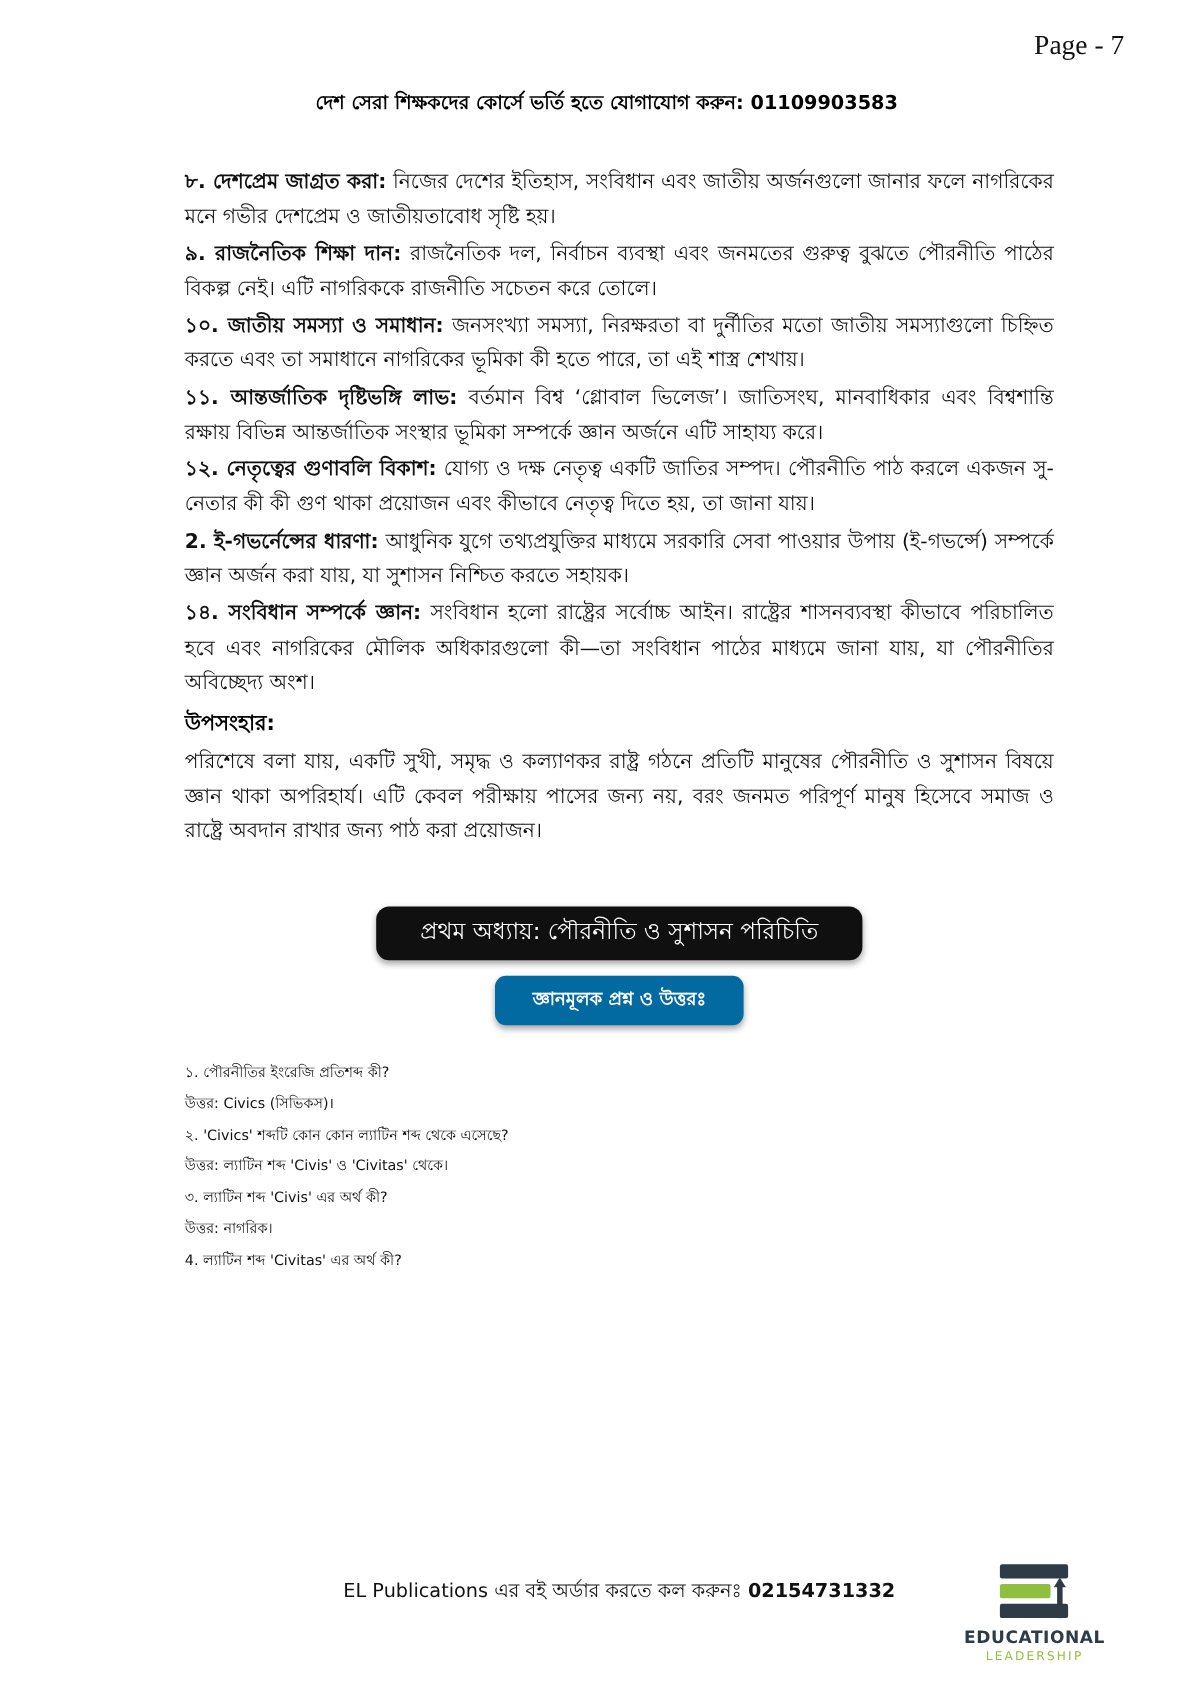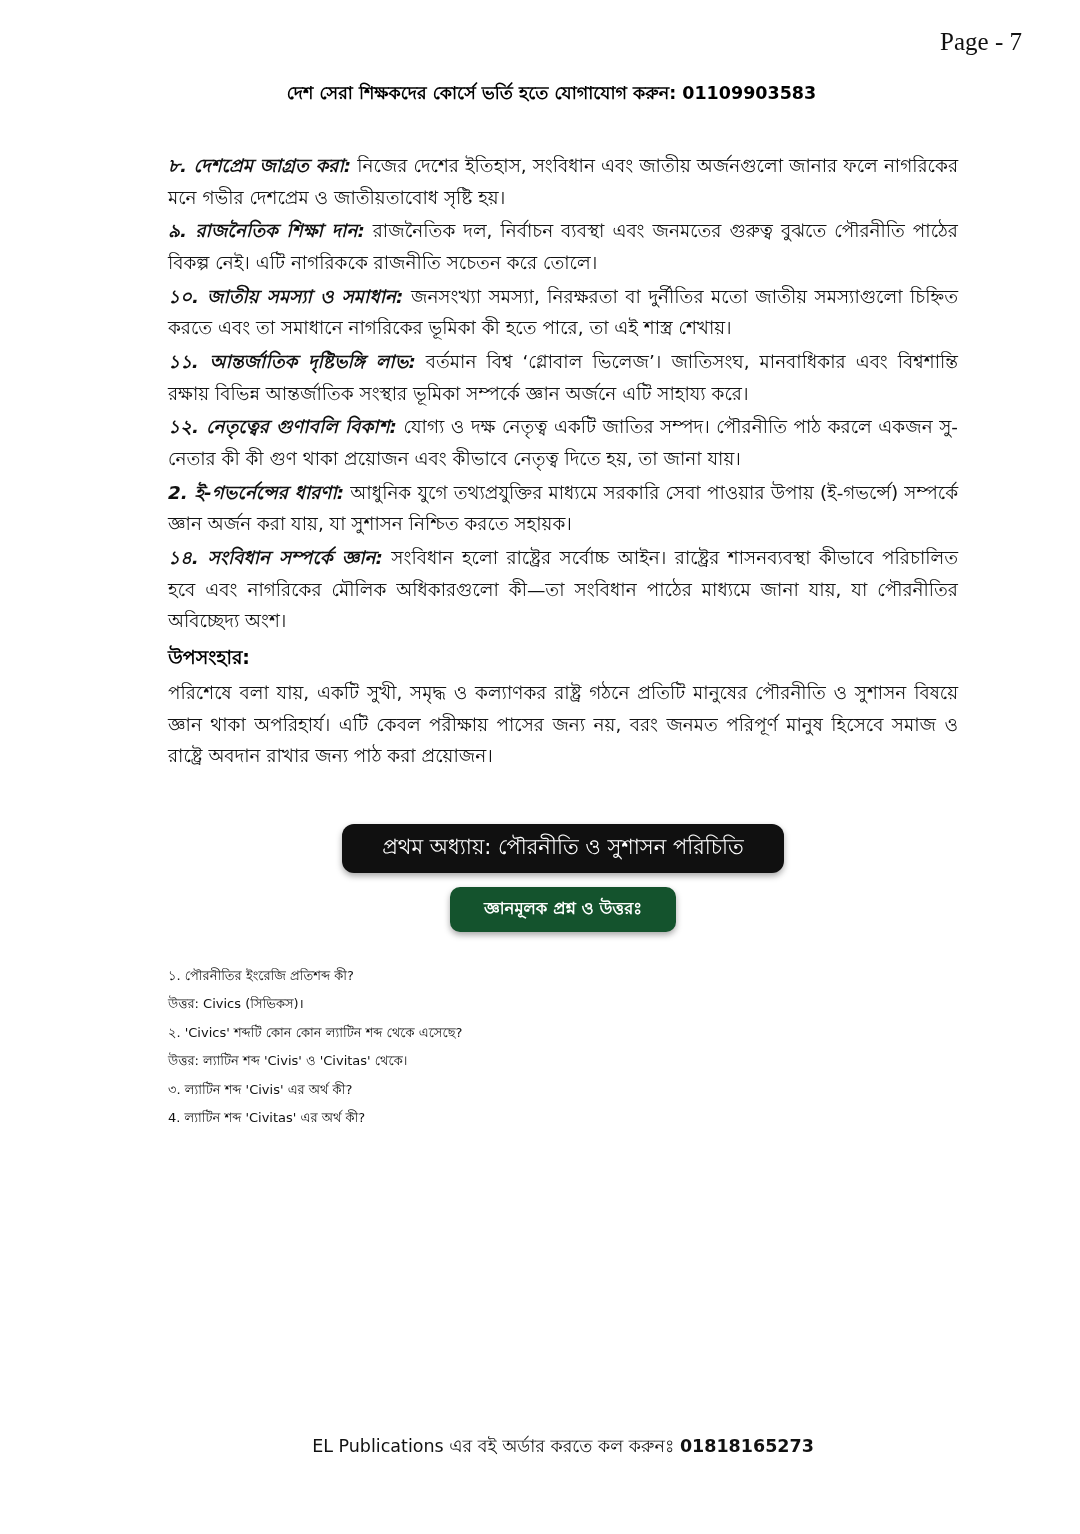--- a/index.html
+++ b/index.html
@@ -50,21 +50,20 @@
   p.item {
     margin: 0 0 2px 0;
     font-size: 18.4px;
     line-height: 1.72;
     text-align: justify;
     font-family: "DejaVu Sans", sans-serif;
     color: #111;
   }
   p.item .lead {
     font-weight: bold;
-    font-style: italic;
   }
   .subhead {
     margin: 6px 0 2px 0;
     font-size: 19px;
     font-weight: bold;
     font-family: "DejaVu Sans", sans-serif;
     color: #000;
   }
   p.para {
     margin: 0 0 2px 0;
@@ -87,21 +86,21 @@
     font-size: 21px;
     font-family: "DejaVu Sans", sans-serif;
     box-shadow: 0 3px 6px rgba(0,0,0,0.35);
   }
   .banner-sub-wrap {
     margin-top: 14px;
     text-align: center;
   }
   .banner-sub {
     display: inline-block;
-    background: #14532d;
+    background: #0369a1;
     color: #ffffff;
     border-radius: 10px;
     padding: 9px 34px;
     font-size: 16.5px;
     font-weight: bold;
     font-family: "DejaVu Sans", sans-serif;
     box-shadow: 0 3px 6px rgba(0,0,0,0.35);
   }
   .qa-block {
     margin-top: 34px;
@@ -190,23 +189,37 @@
     <div class="banner-sub-wrap">
       <div class="banner-sub">জ্ঞানমূলক প্রশ্ন ও উত্তরঃ</div>
     </div>
 
     <div class="qa-block">
       <p class="qa-line">১. পৌরনীতির ইংরেজি প্রতিশব্দ কী?</p>
       <p class="qa-line">উত্তর: Civics (সিভিকস)।</p>
       <p class="qa-line">২. 'Civics' শব্দটি কোন কোন ল্যাটিন শব্দ থেকে এসেছে?</p>
       <p class="qa-line">উত্তর: ল্যাটিন শব্দ 'Civis' ও 'Civitas' থেকে।</p>
       <p class="qa-line">৩. ল্যাটিন শব্দ 'Civis' এর অর্থ কী?</p>
+      <p class="qa-line">উত্তর: নাগরিক।</p>
       <p class="qa-line">4. ল্যাটিন শব্দ 'Civitas' এর অর্থ কী?</p>
     </div>
 
   </div>
 
   <div class="footer">
-    <span>EL Publications এর বই অর্ডার করতে কল করুনঃ </span><span class="phone">01818165273</span>
+    <span>EL Publications এর বই অর্ডার করতে কল করুনঃ </span><span class="phone">02154731332</span>
   </div>
 
+  <div class="logo">
+    <div class="logo-mark">
+      <svg width="100" height="62" viewBox="0 0 100 62" style="display:block;margin:0 auto;">
+        <rect x="18" y="6" width="62" height="13" rx="2" fill="#2f3b46"></rect>
+        <rect x="18" y="24" width="46" height="13" rx="2" fill="#8fbf3f"></rect>
+        <rect x="18" y="42" width="62" height="13" rx="2" fill="#2f3b46"></rect>
+        <rect x="70" y="24" width="5" height="31" fill="#2f3b46"></rect>
+        <polygon points="72.5,18 78,27 67,27" fill="#2f3b46"></polygon>
+      </svg>
+    </div>
+    <div class="logo-name">EDUCATIONAL</div>
+    <div class="logo-tag">LEADERSHIP</div>
+  </div>
 
 </div>
 
 </body></html>

